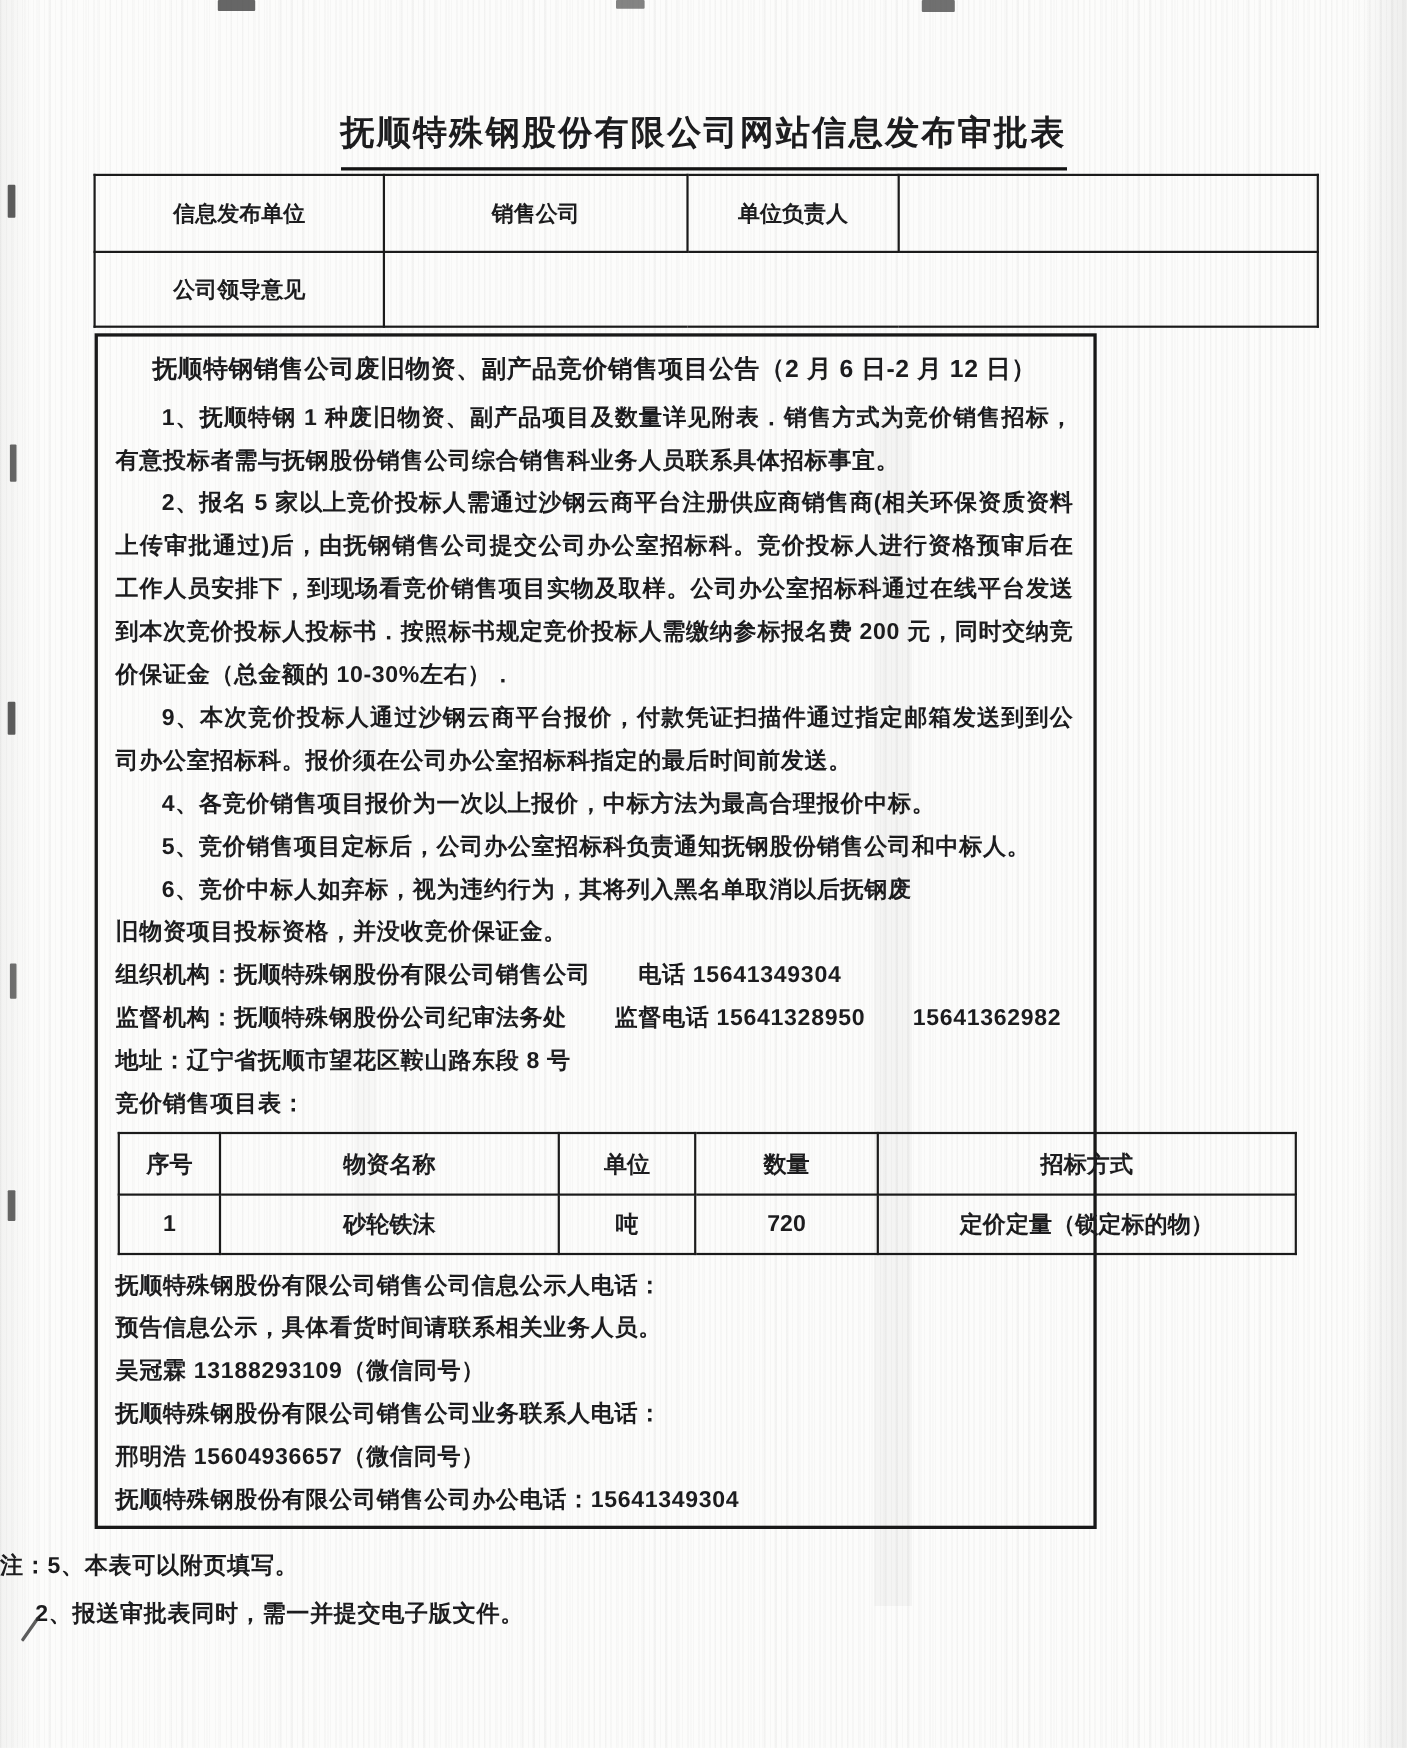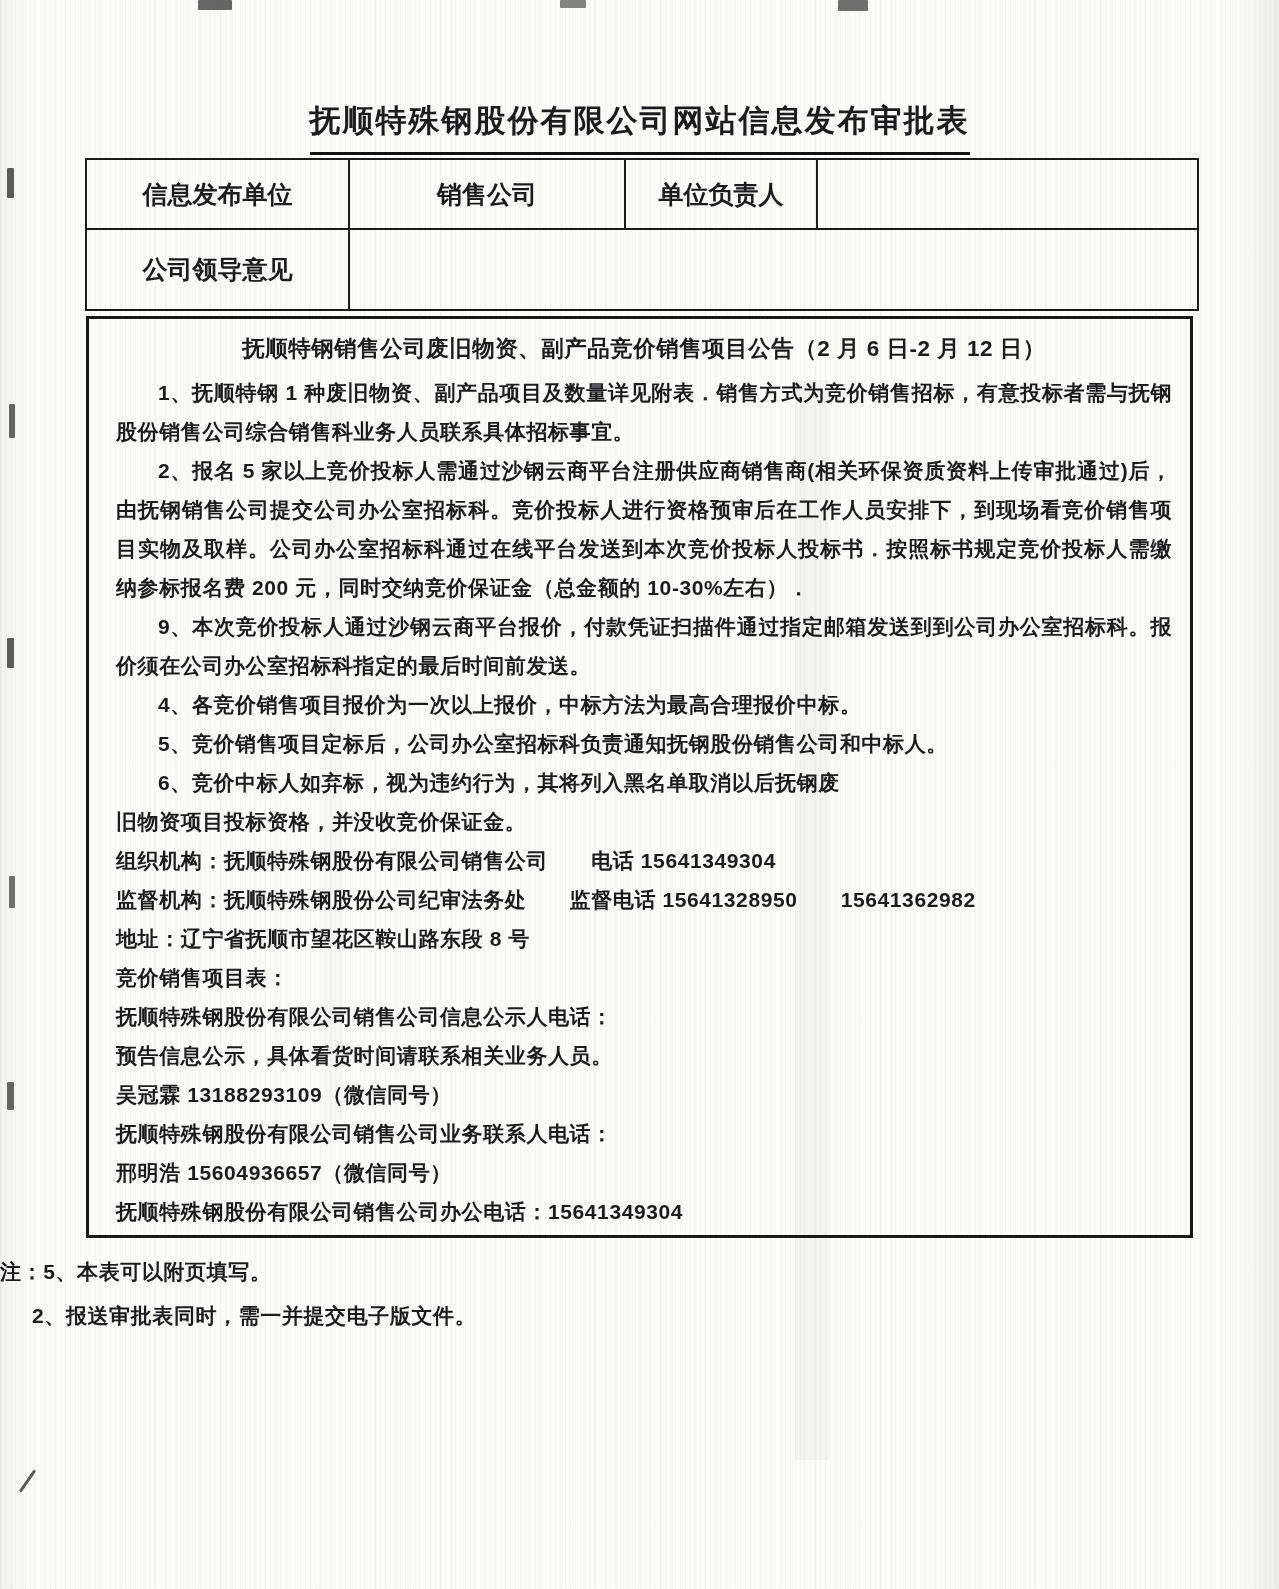--- a/index.html
+++ b/index.html
@@ -23,30 +23,30 @@
   .page-title-wrap span {
     font-size: 31px; font-weight: 700; letter-spacing: 2px;
     border-bottom: 3.5px solid #141414; padding-bottom: 14px;
   }
 
   table.header-tbl {
     border-collapse: collapse; table-layout: fixed;
     margin: 16px 0 0 85px; width: 1112px;
   }
   table.header-tbl td {
-    border: 2.5px solid #1b1b1b; font-size: 25px; font-weight: 700;
+    border: 2.5px solid #1b1b1b; font-size: 20px; font-weight: 700;
     text-align: center; vertical-align: middle; padding: 0;
   }
   table.header-tbl tr.r1 td, table.header-tbl tr.r2 td { height: 70px; }
-  table.header-tbl tr.r3 td { height: 81px; margin-top: 40px; }
+  table.header-tbl tr.r3 td { height: 68px; margin-top: 40px; }
 
   .content-box {
-    margin: 5px 0 0 86px; width: 1107px;
+    margin: 5px 0 0 86px; width: 911px;
     border: 3px solid #191919;
-    padding: 8px 18px 4px 27px;
+    padding: 8px 18px 4px 16px;
   }
   .ann-heading {
     text-align: center; font-size: 22.5px; font-weight: 700;
     line-height: 40px; margin: 2px 0 4px 0; letter-spacing: 0.5px;
   }
   p.line {
     font-size: 21px; font-weight: 600; line-height: 39px; margin: 0;
     text-align: justify; letter-spacing: 0.6px;
   }
   p.ind { text-indent: 2em; }
@@ -116,20 +116,45 @@
   <p class="line ind">9、本次竞价投标人通过沙钢云商平台报价，付款凭证扫描件通过指定邮箱发送到到公司办公室招标科。报价须在公司办公室招标科指定的最后时间前发送。</p>
   <p class="line ind">4、各竞价销售项目报价为一次以上报价，中标方法为最高合理报价中标。</p>
   <p class="line ind">5、竞价销售项目定标后，公司办公室招标科负责通知抚钢股份销售公司和中标人。</p>
   <p class="line ind">6、竞价中标人如弃标，视为违约行为，其将列入黑名单取消以后抚钢废</p>
   <p class="line">旧物资项目投标资格，并没收竞价保证金。</p>
   <p class="line">组织机构：抚顺特殊钢股份有限公司销售公司　　电话 15641349304</p>
   <p class="line">监督机构：抚顺特殊钢股份公司纪审法务处　　监督电话 15641328950　　15641362982</p>
   <p class="line">地址：辽宁省抚顺市望花区鞍山路东段 8 号</p>
   <p class="line">竞价销售项目表：</p>
 
+  <table class="project-tbl">
+    <colgroup>
+        <col style="width:92px">
+        <col style="width:308px">
+        <col style="width:124px">
+        <col style="width:166px">
+        <col style="width:380px">
+      </colgroup>
+    <tbody>
+        <tr class="hd">
+      <td>序号</td>
+      <td>物资名称</td>
+      <td>单位</td>
+      <td>数量</td>
+      <td>招标方式</td>
+    </tr>
+    <tr class="dt">
+      <td>1</td>
+      <td>砂轮铁沫</td>
+      <td>吨</td>
+      <td>720</td>
+      <td>定价定量（锁定标的物）</td>
+    </tr>
+  </tbody>
+    </table>
 
   <p class="line">抚顺特殊钢股份有限公司销售公司信息公示人电话：</p>
   <p class="line">预告信息公示，具体看货时间请联系相关业务人员。</p>
   <p class="line">吴冠霖 13188293109（微信同号）</p>
   <p class="line">抚顺特殊钢股份有限公司销售公司业务联系人电话：</p>
   <p class="line">邢明浩 15604936657（微信同号）</p>
   <p class="line">抚顺特殊钢股份有限公司销售公司办公电话：15641349304</p>
 </div>
 
 <div class="notes">

